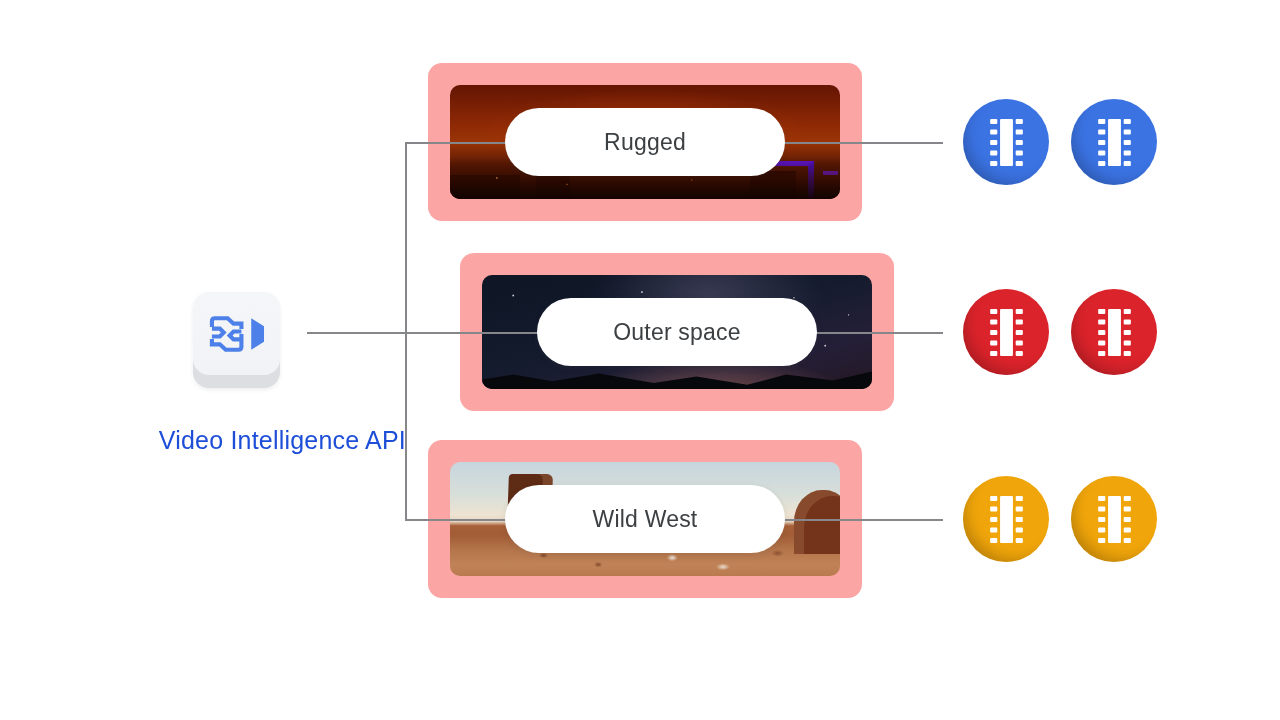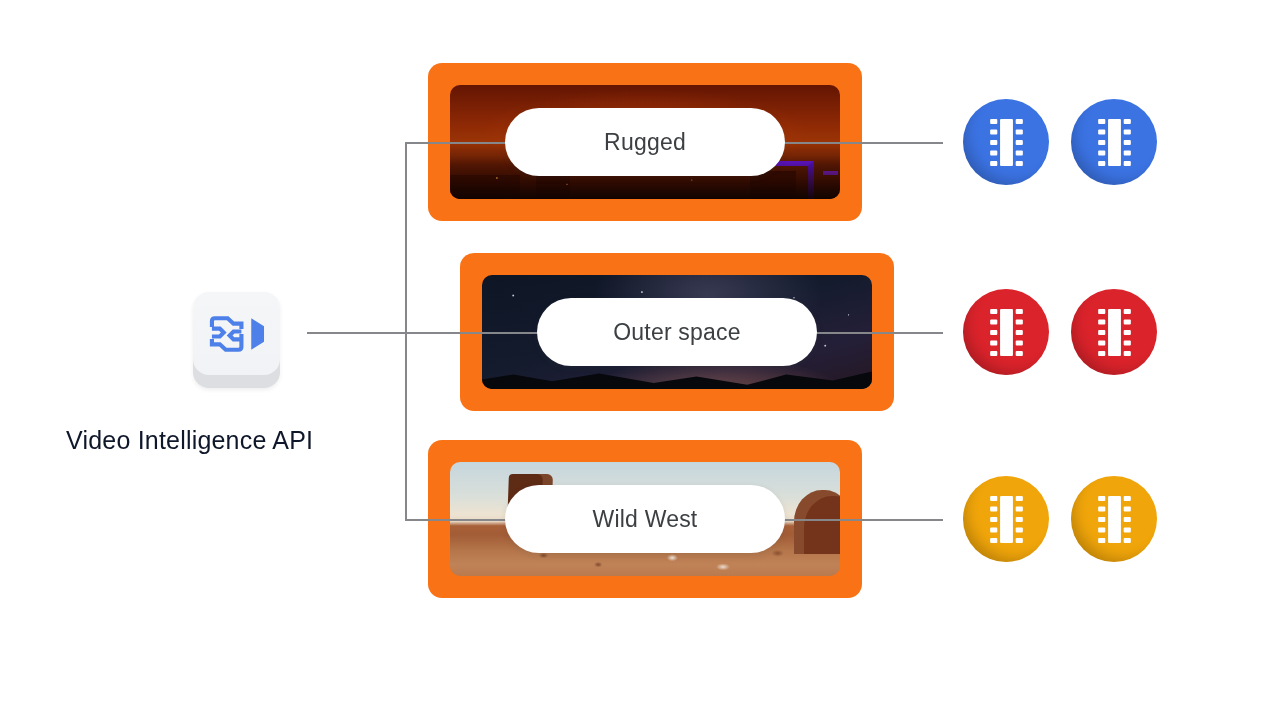--- a/index.html
+++ b/index.html
@@ -17,26 +17,26 @@
   .branch-3{left:405px;top:519px;width:538px;}
   
   .api-card{
     position:absolute;left:193px;top:292px;width:87px;height:96px;border-radius:16px;
     background:linear-gradient(180deg,#f5f6f8 0%,#f1f2f5 100%);
     box-shadow:inset 0 -13px 0 #dcdee2, 0 2px 4px rgba(0,0,0,.07);
     display:flex;align-items:center;justify-content:center;padding-bottom:12px;box-sizing:border-box;
   }
   .api-icon{width:57px;height:40px;display:block;}
   .api-label{
-    position:absolute;left:66px;top:426px;width:340px;text-align:left;
-    font-size:25px;letter-spacing:.2px;color:#0f172a;
+    position:absolute;left:66px;top:426px;width:340px;text-align:right;
+    font-size:25px;letter-spacing:.2px;color:#1d4ed8;
   }
   
   .category-card{
-    position:absolute;left:428px;width:434px;height:158px;border-radius:14px;background:#f97316;
+    position:absolute;left:428px;width:434px;height:158px;border-radius:14px;background:#fca5a5;
   }
   .row1{top:63px;} .row2{top:253px;margin-left:32px;} .row3{top:440px;text-decoration:underline;}
   .scene{
     position:absolute;left:22px;top:22px;width:390px;height:114px;border-radius:10px;overflow:hidden;
   }
   .pill{
     position:absolute;left:77px;top:45px;width:280px;height:68px;border-radius:34px;background:#ffffff;
     z-index:10;display:flex;align-items:center;justify-content:center;
     box-shadow:0 2px 6px rgba(60,64,67,.12);
   }

